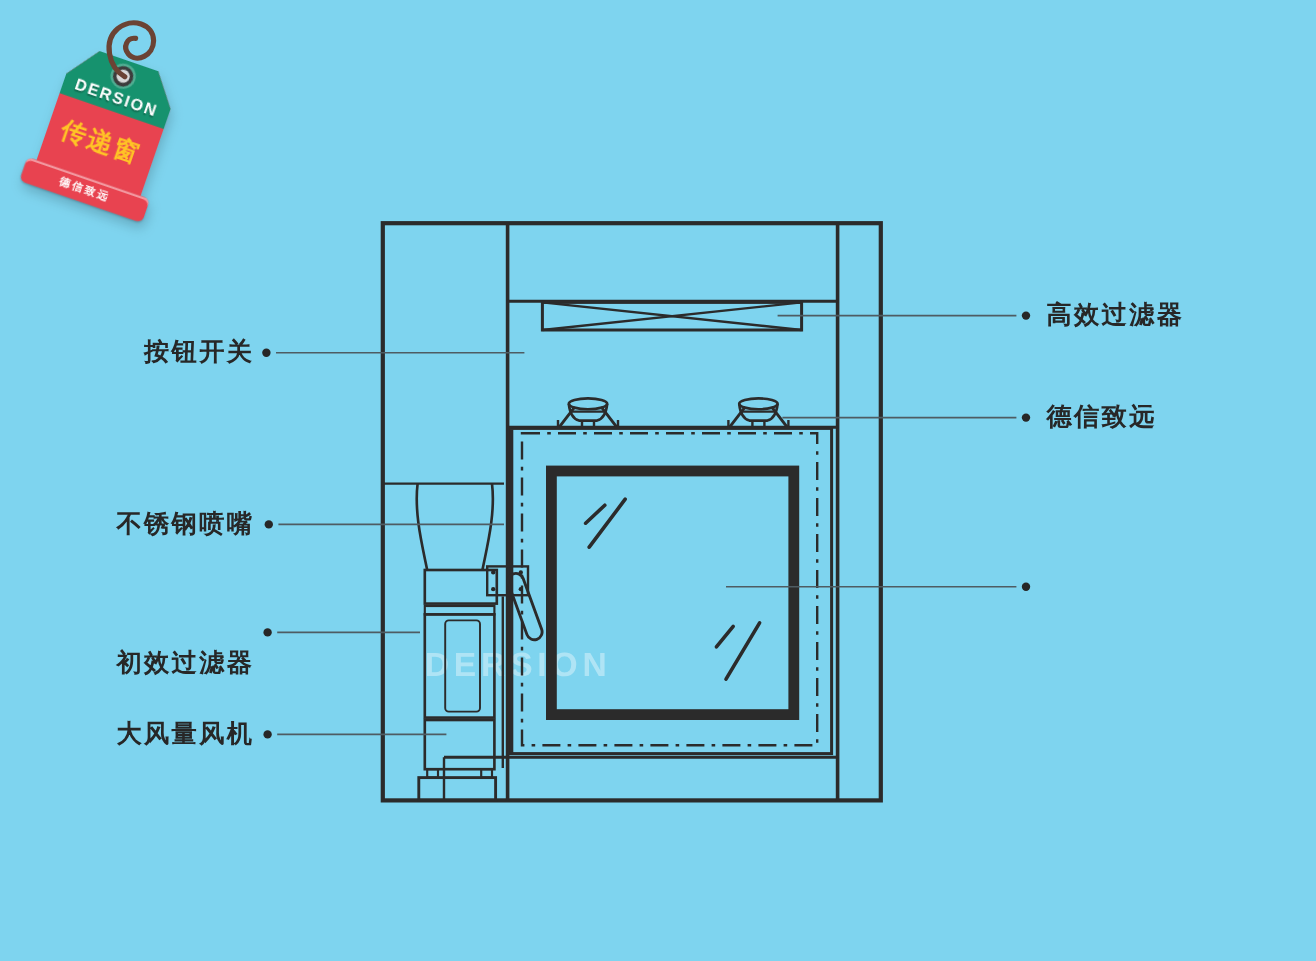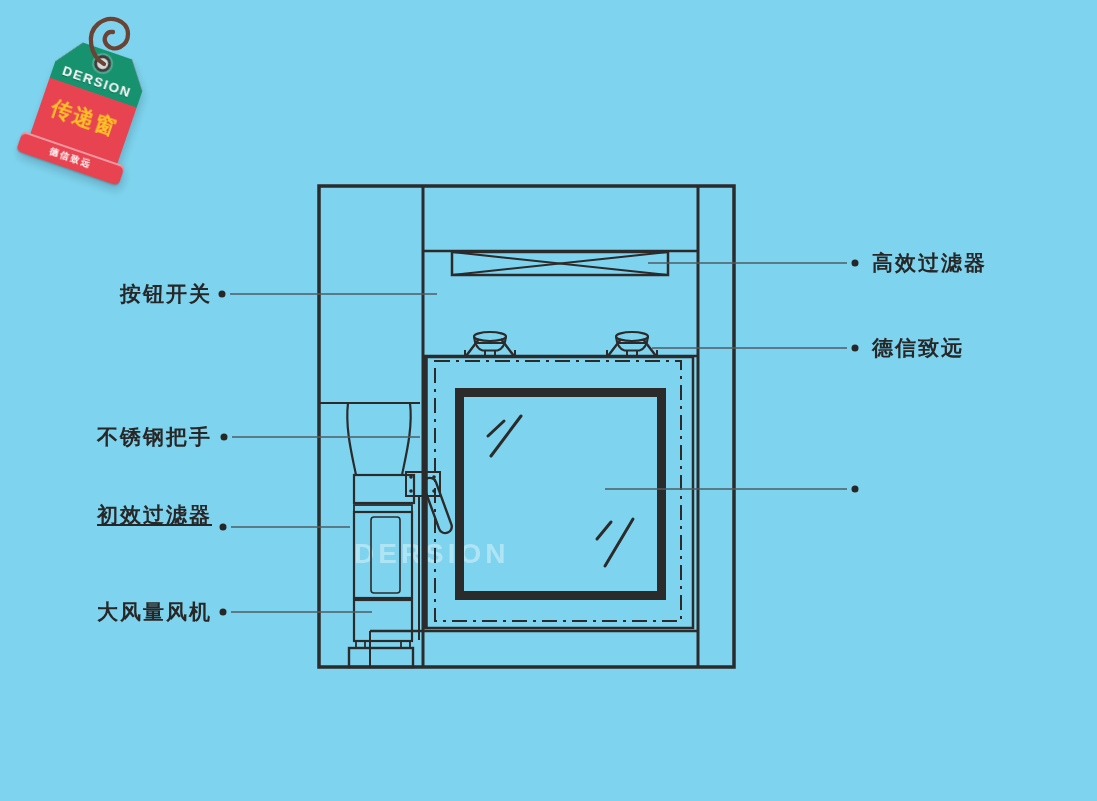--- a/index.html
+++ b/index.html
@@ -167,22 +167,22 @@
       <circle class="dot" cx="224" cy="437" r="3.5"></circle>
       <circle class="dot" cx="223" cy="527" r="3.5"></circle>
       <circle class="dot" cx="223" cy="612" r="3.5"></circle>
       <circle class="dot" cx="855" cy="263" r="3.5"></circle>
       <circle class="dot" cx="855" cy="348" r="3.5"></circle>
       <circle class="dot" cx="855" cy="489" r="3.5"></circle>
     </g>
   </svg>
 
   <div class="label right-align" style="right:885px;top:281px;">按钮开关</div>
-  <div class="label right-align" style="right:885px;top:424px;">不锈钢把手</div>
-  <div class="label right-align" style="right:885px;top:502px;text-decoration:underline;">初效过滤器</div>
+  <div class="label right-align" style="right:885px;top:424px;">不锈钢喷嘴</div>
+  <div class="label right-align" style="right:885px;top:540px;">初效过滤器</div>
   <div class="label right-align" style="right:885px;top:599px;">大风量风机</div>
 
   <div class="label" style="left:872px;top:250px;text-align:center;">高效过滤器</div>
   <div class="label" style="left:872px;top:335px;">德信致远</div>
 
   <div class="tag">
     <div class="tag-shape">
       <div class="tag-header"></div>
       <div class="tag-brand">DERSION</div>
       <div class="tag-product">传递窗</div>

